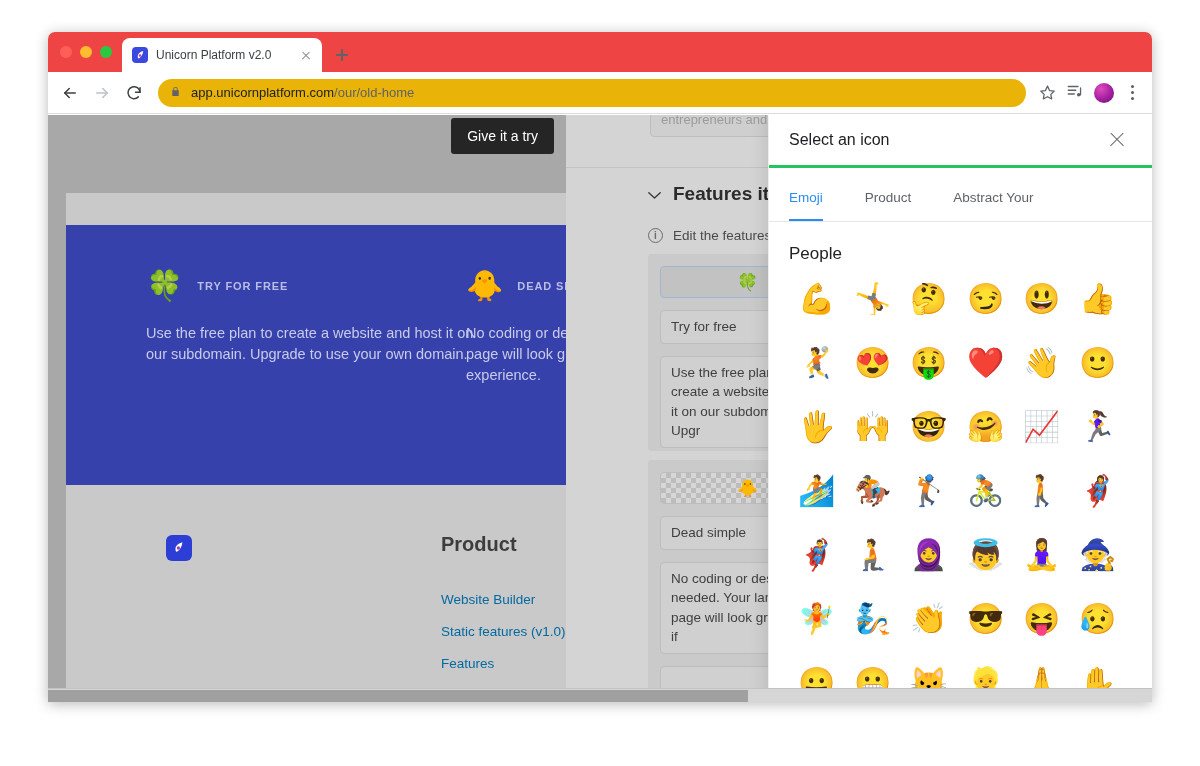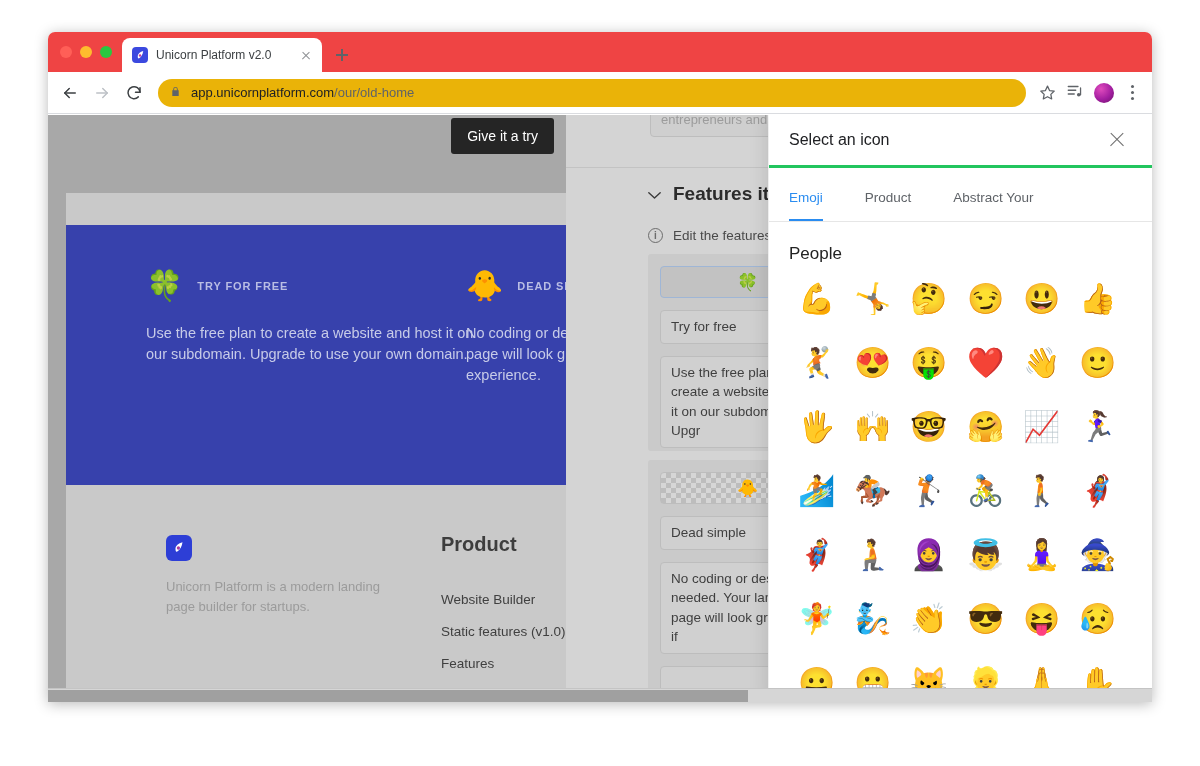--- a/index.html
+++ b/index.html
@@ -145,21 +145,21 @@
   #footer-logo {
     position:absolute; left:100px; top:50px; width:26px; height:26px;
     border-radius:6px; background:#2d3ed6; display:flex; align-items:center; justify-content:center;
   }
   #footer-blurb {
     position:absolute; left:100px; top:92px; width:220px;
     font-size:13px; line-height:1.55; color:#9b9b9b;
   }
   #footer-col { position:absolute; left:375px; top:48px; }
   #footer-col-title { font-size:20px; font-weight:bold; color:#3d3d3d; margin-bottom:36px; }
-  .footer-link { font-size:13.5px; color:#404040; margin-bottom:17px; }
+  .footer-link { font-size:13.5px; color:#0369a1; margin-bottom:17px; }
 
   
   #editor-sidebar {
     position:absolute; left:518px; top:0; width:202px; bottom:0;
     background:#d4d4d4; overflow:hidden;
   }
   #editor-top-field {
     position:absolute; left:84px; top:-12px; width:160px; height:34px;
     background:#cfcfcf; border:1px solid #bdbdbd; border-radius:4px;
     font-size:13px; color:#9c9c9c; padding:8px 10px; overflow:hidden; white-space:nowrap;
@@ -377,21 +377,20 @@
           </div>
         </div>
 
         <div id="footer-area">
           <div id="footer-logo">
             <svg width="14" height="14" viewBox="0 0 24 24">
                 <path d="M6 13c0-5 5-9 12-11C17 9 14 15 9 18c-2 1-3 0-3-5z" fill="#ffffff"></path>
                 <circle cx="11" cy="12" r="2.8" fill="#a83aa0"></circle>
               </svg>
           </div>
-          <div id="footer-blurb">Unicorn Platform is a modern landing page builder for startups.</div>
 
           <div id="footer-col">
             <div id="footer-col-title">Product</div>
             <div class="footer-link">Website Builder</div>
             <div class="footer-link">Static features (v1.0)</div>
             <div class="footer-link">Features</div>
             <div class="footer-link">Upgrade</div>
           </div>
 
         </div>

